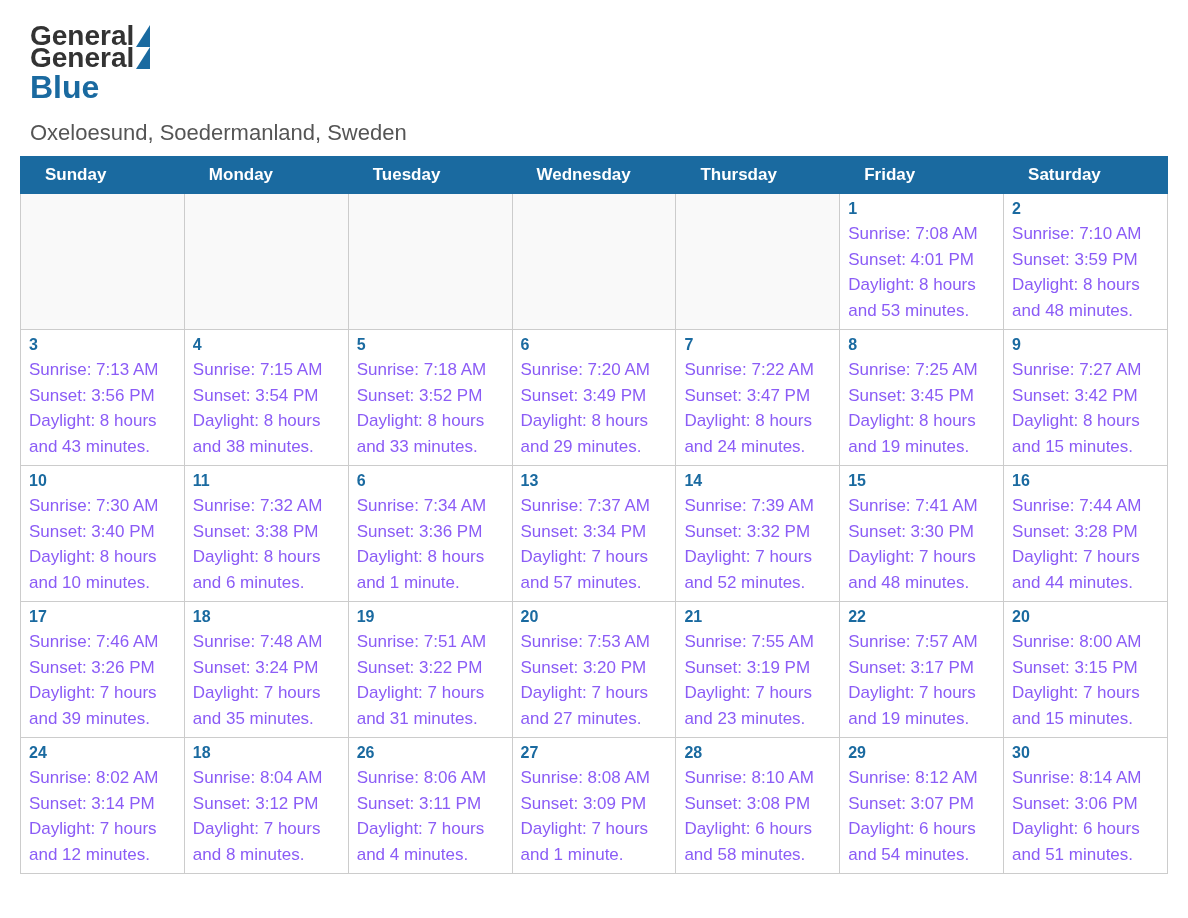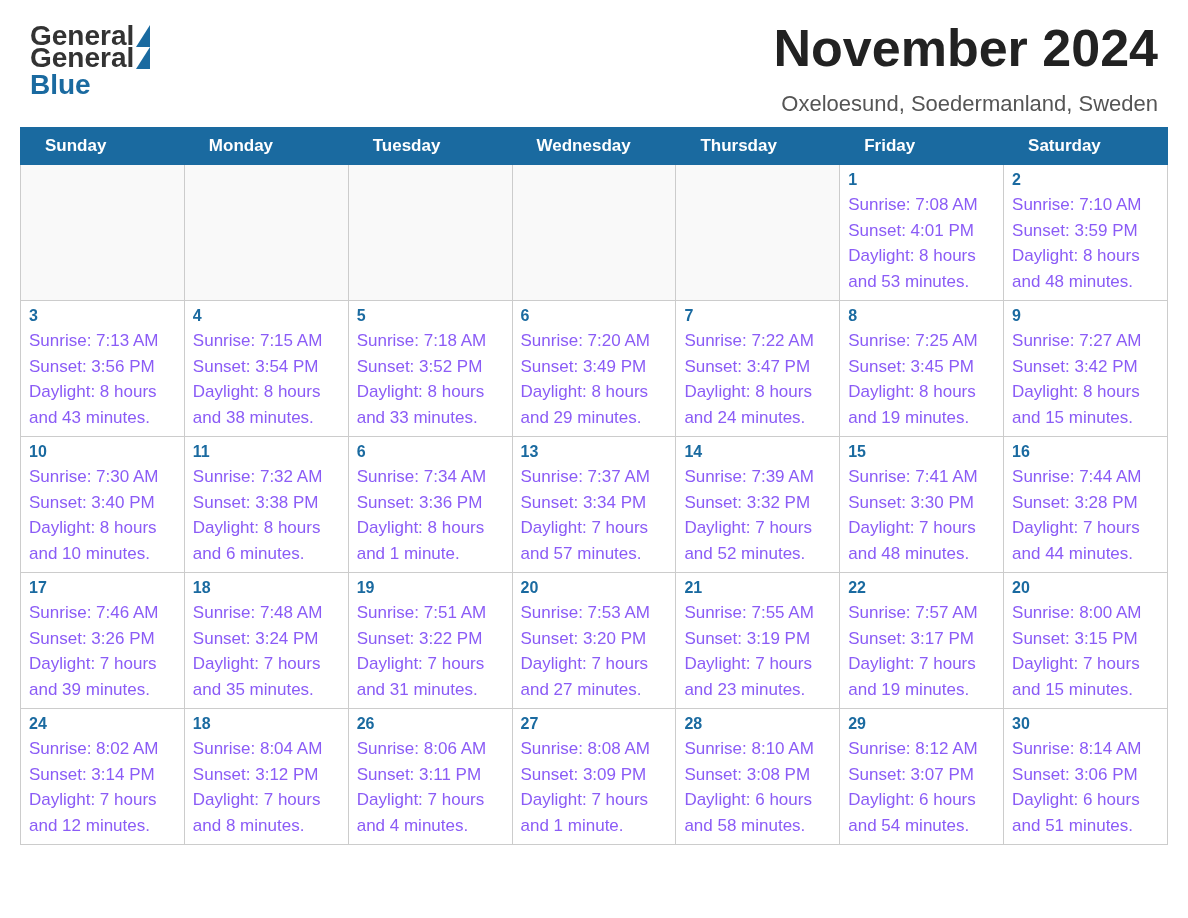--- a/index.html
+++ b/index.html
@@ -8,20 +8,21 @@
       background: #fff;
       color: #333;
       width: 1188px;
       min-height: 918px;
     }
     .header {
       display: flex;
       justify-content: space-between;
       align-items: flex-start;
       padding: 20px 30px 10px 30px;
+      flex-direction: column;
     }
     .logo {
       display: flex;
       flex-direction: column;
       align-items: flex-start;
     }
     .logo-text {
       font-size: 28px;
       font-weight: bold;
       color: #333;
@@ -33,21 +34,21 @@
       width: 0;
       height: 0;
       border-left: 14px solid transparent;
       border-right: 0px solid transparent;
       border-bottom: 22px solid #1a6aa0;
       display: inline-block;
       margin: 0 2px;
     }
     .logo-blue {
       color: #1a6aa0;
-      font-size: 28px;
+      font-size: 32px;
       font-weight: bold;
     }
     .title-block {
       text-align: right;
     }
     .month-title {
       font-size: 52px;
       font-weight: bold;
       color: #222;
       line-height: 1.1;
@@ -115,21 +116,20 @@
     </div>
     <div class="logo-text" style="margin-top:-10px;">
       <span style="color:#333;font-size:28px;font-weight:bold;">General</span>
       <span class="logo-triangle" style="margin-left:2px;"></span>
     </div>
     <div style="margin-top:-5px;">
       <span class="logo-blue">Blue</span>
     </div>
   </div>
   <div class="title-block">
-    <div class="month-title">November 2024</div>
     <div class="location">Oxeloesund, Soedermanland, Sweden</div>
   </div>
 </div>
 
 <div class="calendar-wrapper">
   <table class="calendar">
     <thead>
       <tr>
         <th>Sunday</th>
         <th>Monday</th>

